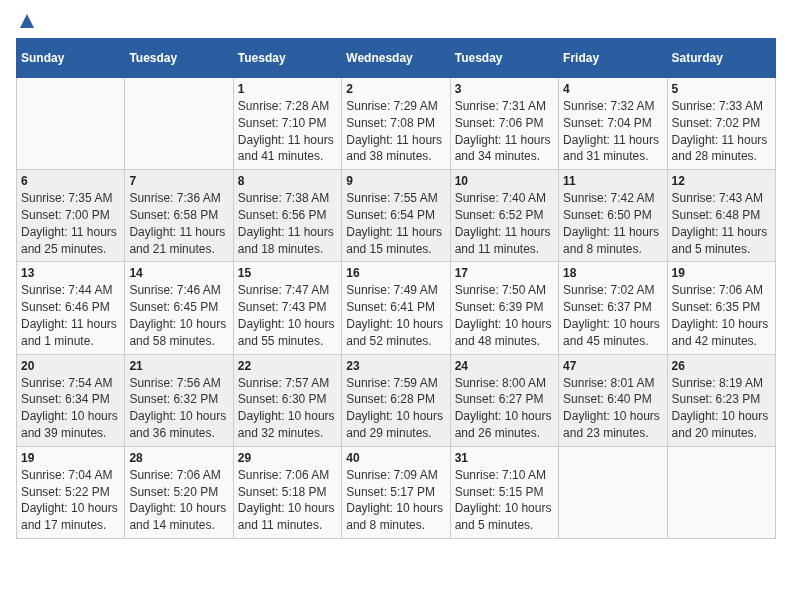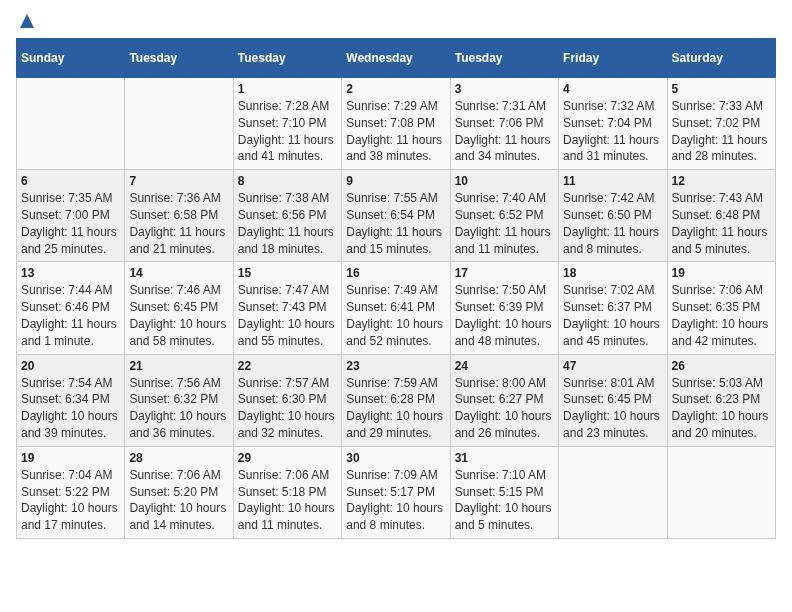--- a/index.html
+++ b/index.html
@@ -270,26 +270,26 @@
         </td>
         <td>
           <span class="day-number">24</span>
           <div class="day-info">Sunrise: 8:00 AM
 Sunset: 6:27 PM
 Daylight: 10 hours and 26 minutes.</div>
         </td>
         <td>
           <span class="day-number">47</span>
           <div class="day-info">Sunrise: 8:01 AM
-Sunset: 6:45 PM
+Sunset: 6:40 PM
 Daylight: 10 hours and 23 minutes.</div>
         </td>
         <td>
           <span class="day-number">26</span>
-          <div class="day-info">Sunrise: 5:03 AM
+          <div class="day-info">Sunrise: 8:19 AM
 Sunset: 6:23 PM
 Daylight: 10 hours and 20 minutes.</div>
         </td>
       </tr>
       <tr>
         <td>
           <span class="day-number">19</span>
           <div class="day-info">Sunrise: 7:04 AM
 Sunset: 5:22 PM
 Daylight: 10 hours and 17 minutes.</div>
@@ -300,21 +300,21 @@
 Sunset: 5:20 PM
 Daylight: 10 hours and 14 minutes.</div>
         </td>
         <td>
           <span class="day-number">29</span>
           <div class="day-info">Sunrise: 7:06 AM
 Sunset: 5:18 PM
 Daylight: 10 hours and 11 minutes.</div>
         </td>
         <td>
-          <span class="day-number">30</span>
+          <span class="day-number">40</span>
           <div class="day-info">Sunrise: 7:09 AM
 Sunset: 5:17 PM
 Daylight: 10 hours and 8 minutes.</div>
         </td>
         <td>
           <span class="day-number">31</span>
           <div class="day-info">Sunrise: 7:10 AM
 Sunset: 5:15 PM
 Daylight: 10 hours and 5 minutes.</div>
         </td>

